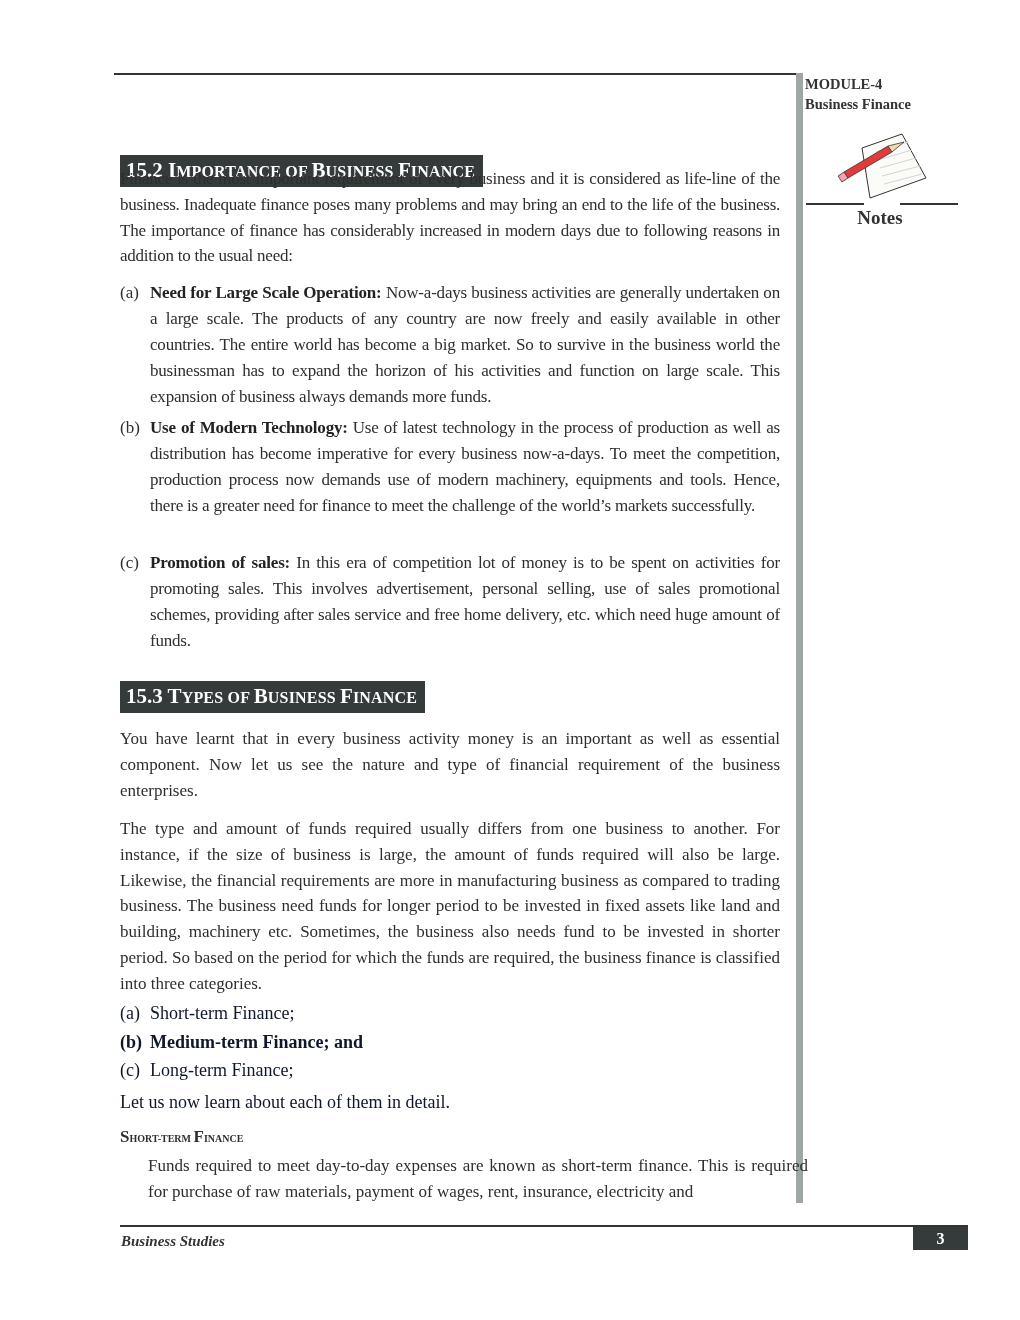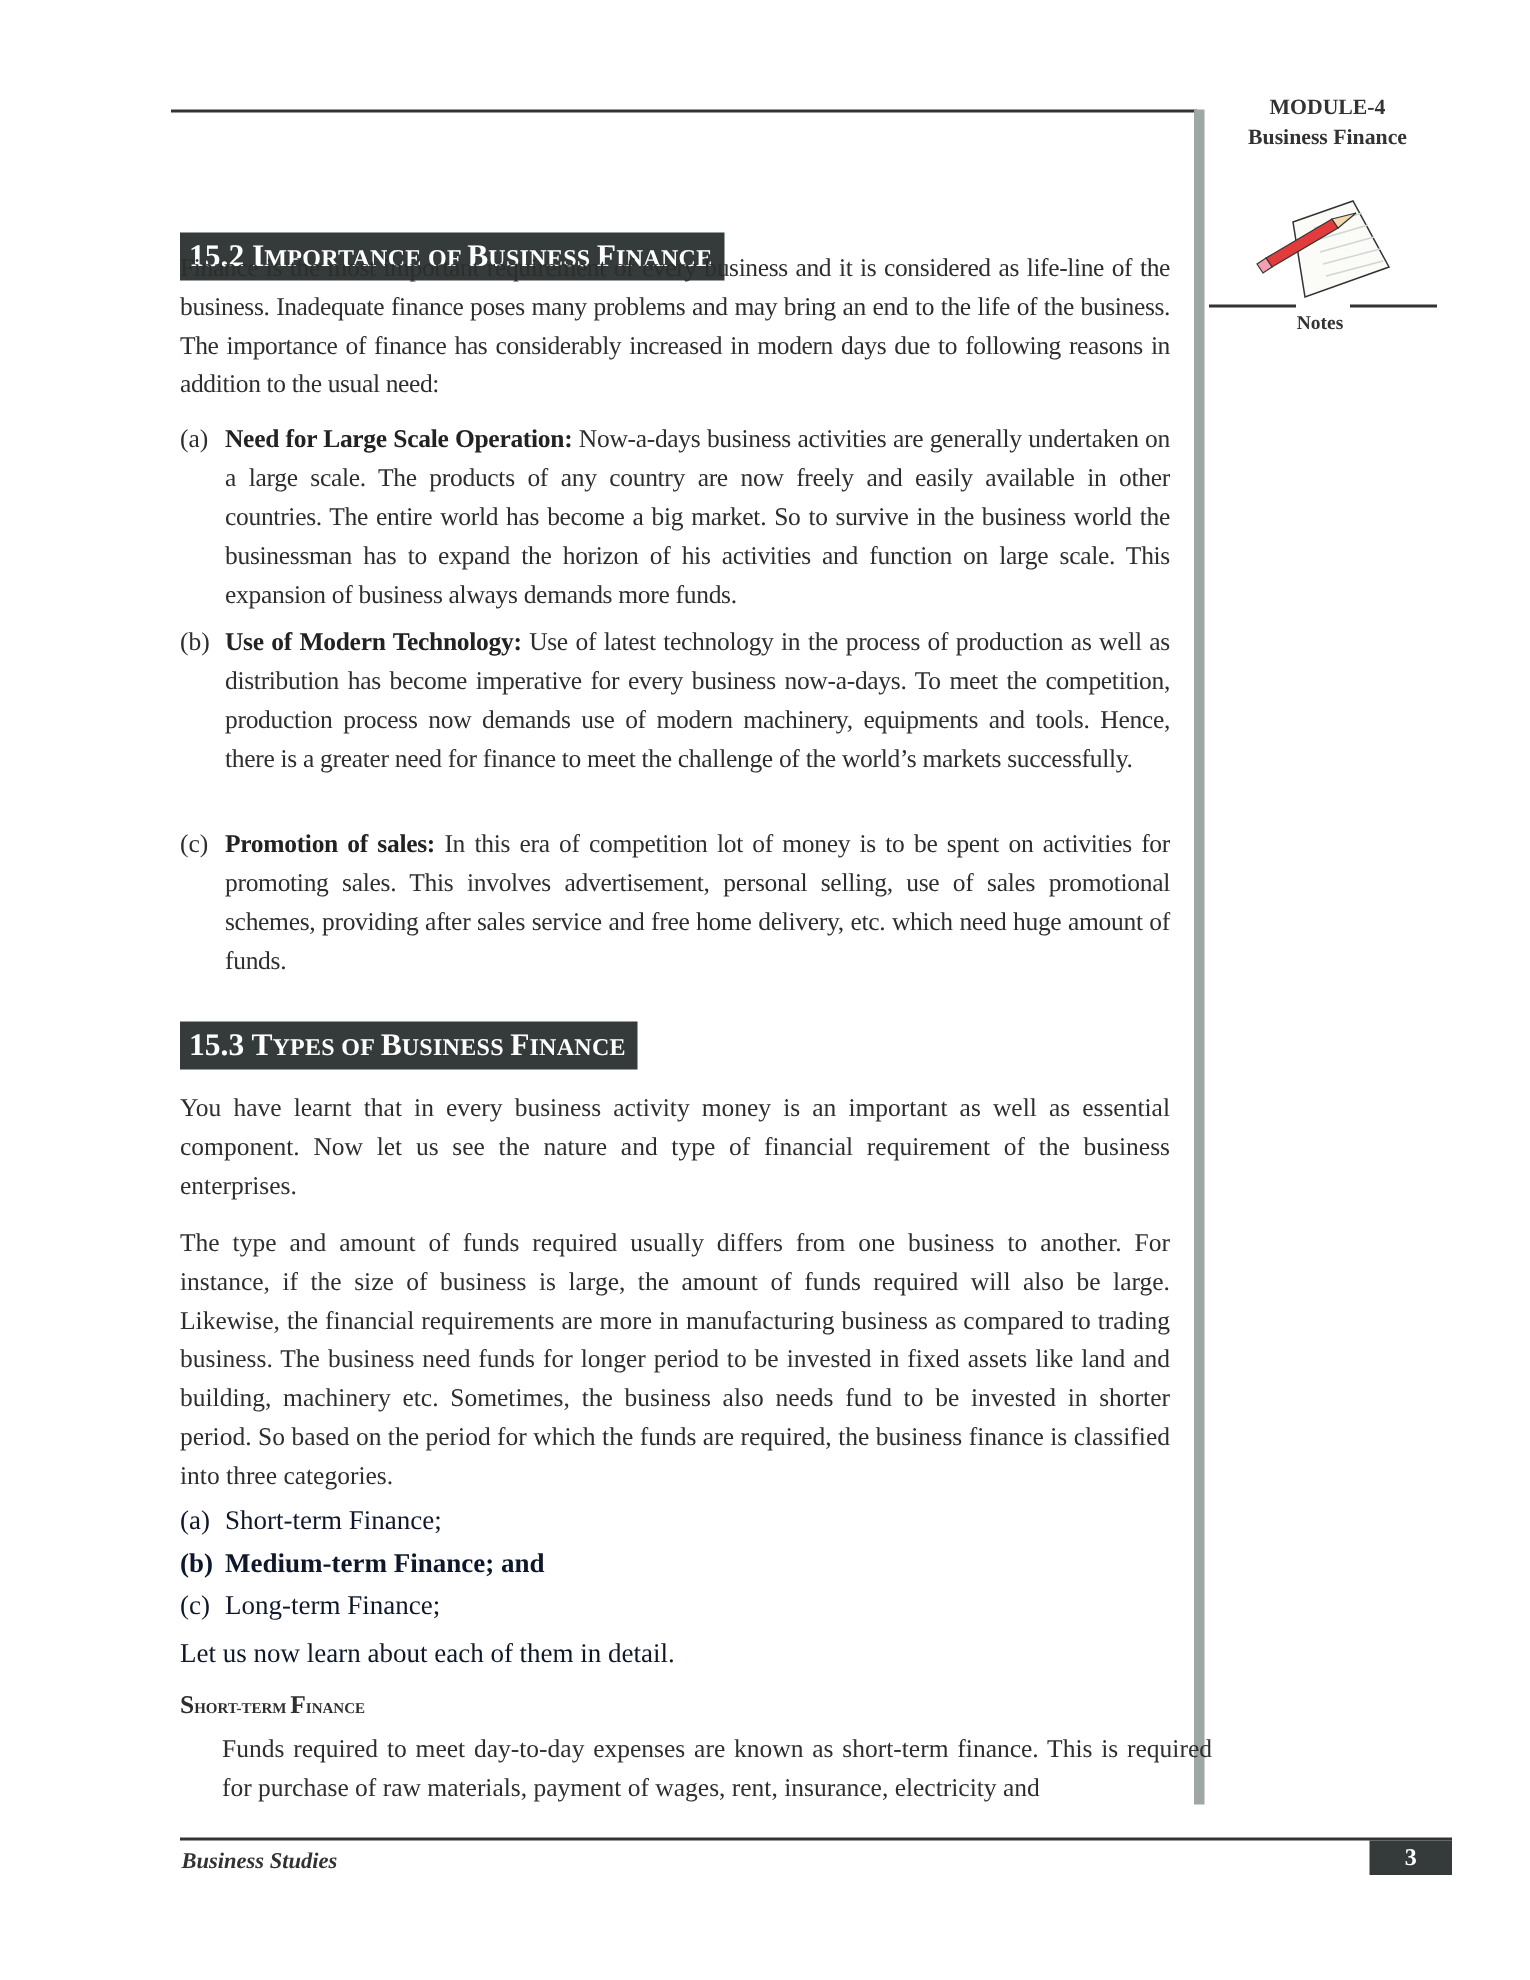--- a/index.html
+++ b/index.html
@@ -1,25 +1,25 @@
 <!DOCTYPE html>
 <html><head>
 <meta charset="utf-8">
 <style>
   html, body { margin:0; padding:0; background:#ffffff; }
   body { width:1020px; height:1320px; position:relative; overflow:hidden;
          font-family:"Liberation Serif", "DejaVu Serif", serif; color:#2b2b2b; }
   .top-rule { position:absolute; left:114px; top:73px; width:684px; height:2px; background:#333; }
   .vbar { position:absolute; left:796px; top:73px; width:7px; height:1130px; background:#9ea7a6; }
-  .side { position:absolute; left:805px; top:62px; width:160px; text-align:center; }
+  .side { position:absolute; left:805px; top:74px; width:160px; text-align:left; }
   .side .module { font-weight:bold; font-size:14.5px; line-height:20px; color:#333; }
   .notes-icon { position:absolute; left:830px; top:126px; width:110px; height:80px; }
   .notes-rule-l { position:absolute; left:806px; top:203px; width:58px; height:2px; background:#333; }
   .notes-rule-r { position:absolute; left:900px; top:203px; width:58px; height:2px; background:#333; }
-  .notes-label { position:absolute; left:840px; top:207px; width:80px; text-align:center; font-weight:bold; font-size:13px; color:#333; }
+  .notes-label { position:absolute; left:840px; top:207px; width:80px; text-align:center; font-weight:bold; font-size:19px; color:#333; }
   .sec-head { position:absolute; left:120px; background:#353a3a; color:#fff; font-weight:bold;
               font-size:21px; line-height:30px; padding:0 8px 0 6px; height:32px; white-space:nowrap; }
   .sec-head .sc { font-size:16px; letter-spacing:0.2px; }
   .para { position:absolute; left:120px; width:660px; font-size:17px; line-height:25.8px;
           text-align:justify; color:#2e2e2e; }
   .para.tight { letter-spacing:-0.25px; }
   .item { position:absolute; left:120px; width:660px; font-size:17px; line-height:26px; color:#2e2e2e; }
   .item .mk { position:absolute; left:0; top:0; width:30px; }
   .item .tx { margin-left:30px; text-align:justify; display:block; letter-spacing:-0.2px; }
   .item .tx b { color:#222;margin-top:37px; }

